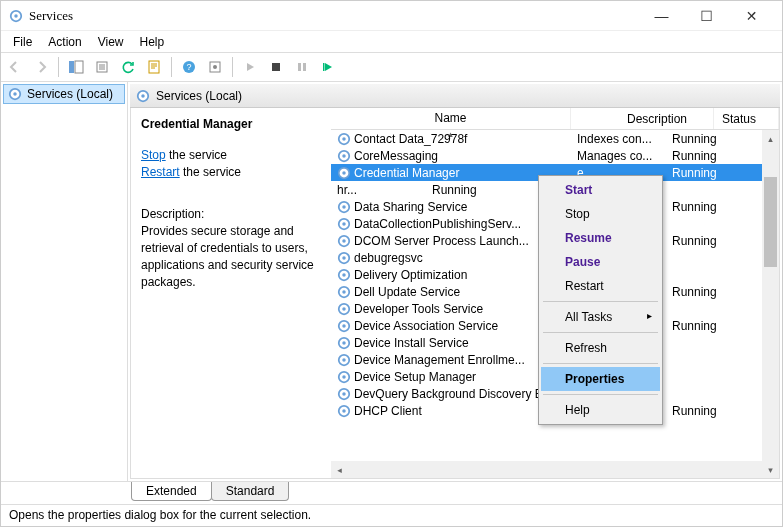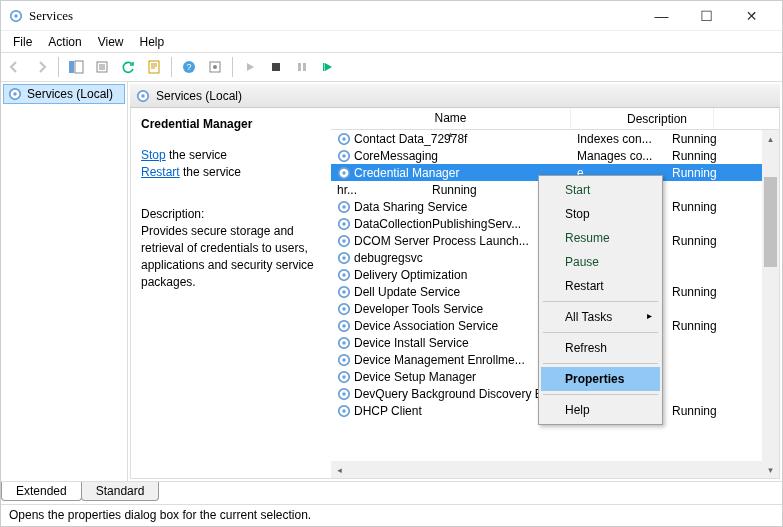--- a/index.html
+++ b/index.html
@@ -90,36 +90,36 @@
   }
   .scrollbar {
     position: absolute; right: 0; top: 22px; bottom: 0; width: 17px;
     background: #f0f0f0; display: flex; flex-direction: column;
   }
   .scrollbtn { height: 17px; display: flex; align-items: center; justify-content: center; font-size: 9px; color: #666; }
   .scrollthumb { background: #c1c1c1; margin: 30px 2px 0 2px; height: 90px; }
   .hscrollbar { height: 17px; background: #f0f0f0; display: flex; align-items: center; }
   .hscrollbtn { width: 17px; display: flex; align-items: center; justify-content: center; font-size: 9px; color: #666; }
   .tabs {
-    height: 22px; display: flex; align-items: flex-start; 
+    height: 22px; display: flex; align-items: flex-start; padding-left: 130px;
   }
   .tab {
     padding: 2px 14px; border: 1px solid #999; border-top: none;
     border-radius: 0 0 4px 4px; margin-right: -1px; background: #f0f0f0;
   }
   .tab.active { background: #fff; }
   .statusbar { height: 22px; padding: 3px 8px; border-top: 1px solid #ddd; }
   
   .ctxmenu {
     position: absolute; left: 538px; top: 175px; width: 125px;
     background: #f0f0f0; border: 1px solid #a0a0a0; box-shadow: 2px 2px 4px rgba(0,0,0,.25);
     padding: 2px; z-index: 100;
   }
   .ctxitem { padding: 5px 20px 5px 24px; position: relative; }
-  .ctxitem.disabled { color: #14532d; }
+  .ctxitem.disabled { color: #4c1d95; font-weight: bold; }
   .ctxitem.hovered { background: #90c8f6; }
   .ctxsep { height: 1px; background: #c8c8c8; margin: 3px 2px; }
   .ctxarrow { position: absolute; right: 8px; top: 5px; font-size: 10px; }
   .sorticon { font-size: 9px; color: #666; }
 </style>
 </head>
 <body>
 
 <div class="titlebar">
   <svg class="gearicon" viewBox="0 0 16 16">
@@ -245,20 +245,21 @@
         <div>Provides secure storage and retrieval of credentials to users, applications and security service packages.</div>
       </div>
 
       <div class="listcol">
         <div class="listhdr">
           <div class="col col-name">
               <span>Name</span>
               <span class="sorticon" style="margin:0 auto">▴</span>
             </div>
           <div class="col col-desc">Description</div>
+          <div class="col col-stat">Status</div>
         </div>
         <div class="rows" id="rows">
             <div class="row">
               <div class="cell name">
                 <svg class="gearicon" viewBox="0 0 16 16">
                   <circle cx="8" cy="8" r="6" fill="#fff" stroke="#6aa0d8" stroke-width="2"></circle>
                   <circle cx="8" cy="8" r="2" fill="#6aa0d8"></circle>
                 </svg>
                 <span>Contact Data_72978f</span>
               </div>

